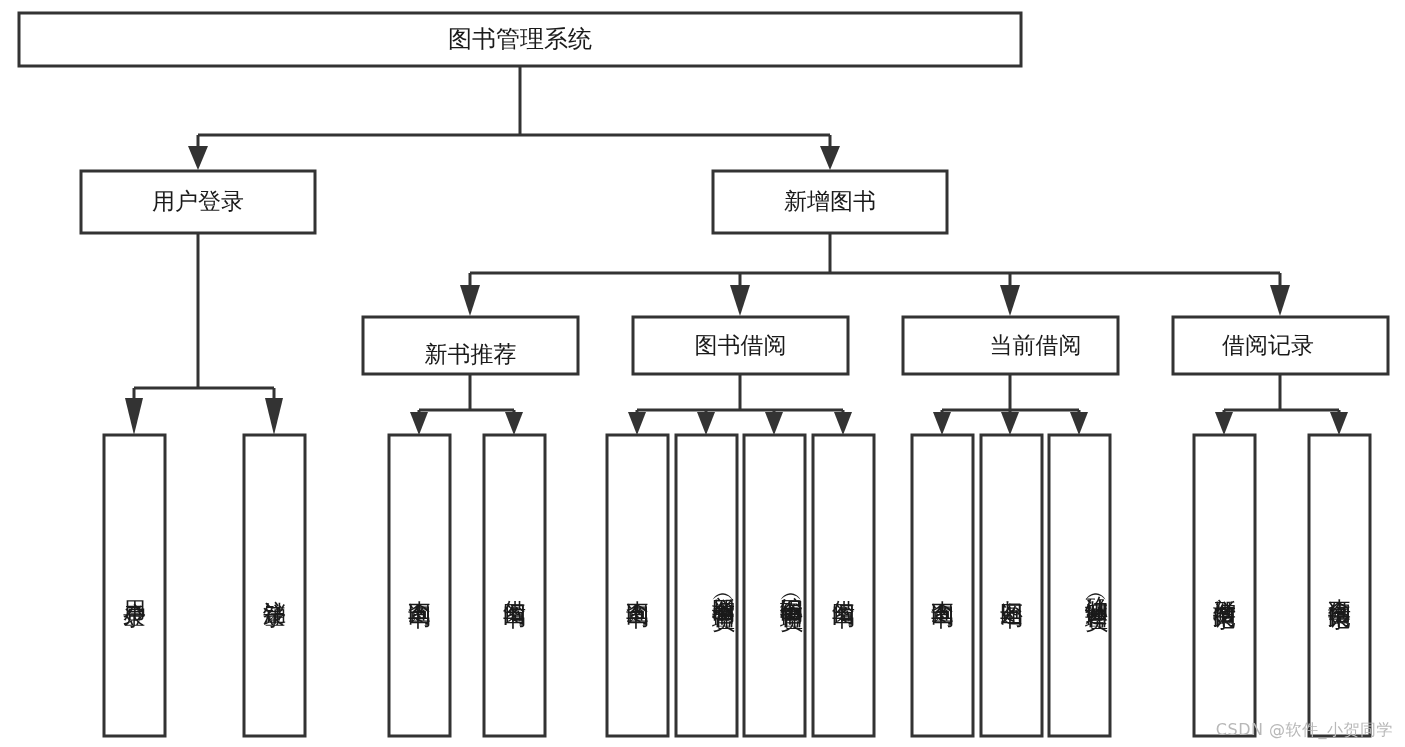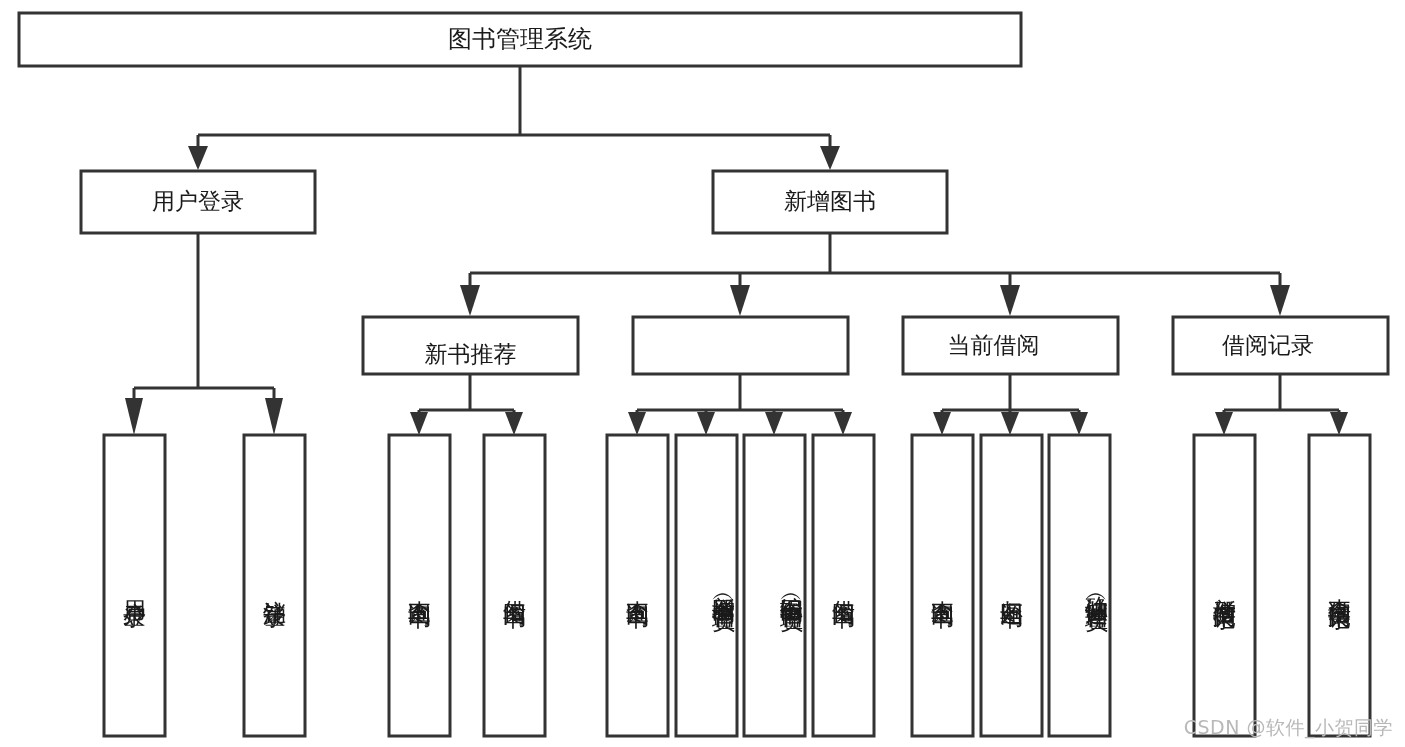--- a/index.html
+++ b/index.html
@@ -72,21 +72,21 @@
     box-sizing: border-box;
   }
   .label-v.center-v {
     align-items: center;
     padding-top: 0;
   }
   .watermark {
     position: absolute;
     right: 12px;
     bottom: 6px;
-    font-size: 19px;
+    font-size: 16px;
     color: #b8b8b8;
     letter-spacing: 0.5px;
     white-space: nowrap;
   }
 </style>
 </head>
 <body>
 
 <div id="diagram-root">
 
@@ -199,21 +199,22 @@
     <rect class="node-box" x="1194" y="435" width="61" height="301"></rect>
     <rect class="node-box" x="1309" y="435" width="61" height="301"></rect>
   </svg>
 
   <div class="node-label label-root" style="left:19px; top:13px; width:1002px; height:53px;">图书管理系统</div>
 
   <div class="node-label label-h" style="left:81px; top:171px; width:234px; height:62px;">用户登录</div>
   <div class="node-label label-h" style="left:713px; top:171px; width:234px; height:62px;">新增图书</div>
 
   <div class="node-label label-h" style="left:363px; top:317px; width:215px; height:75px;">新书推荐</div>
-  <div class="node-label label-h" style="left:886px; top:317px; width:215px; height:57px;">当前借阅</div>
+  <div class="node-label label-h" style="left:633px; top:317px; width:215px; height:57px;">图书借阅</div>
+  <div class="node-label label-h" style="left:928px; top:317px; width:215px; height:57px;">当前借阅</div>
   <div class="node-label label-h" style="left:1173px; top:317px; width:190px; height:57px;">借阅记录</div>
 
   <div class="node-label label-v center-v" style="left:104px; top:435px; width:61px; height:301px;">用户登录</div>
   <div class="node-label label-v center-v" style="left:244px; top:435px; width:61px; height:301px;">注销登录</div>
 
   <div class="node-label label-v center-v" style="left:389px; top:435px; width:61px; height:301px;">查询图书</div>
   <div class="node-label label-v center-v" style="left:484px; top:435px; width:61px; height:301px;">借阅图书</div>
 
   <div class="node-label label-v center-v" style="left:607px; top:435px; width:61px; height:301px;">查询图书</div>
   <div class="node-label label-v" style="left:676px; top:435px; width:61px; height:301px;">新增图书（管理员）</div>

